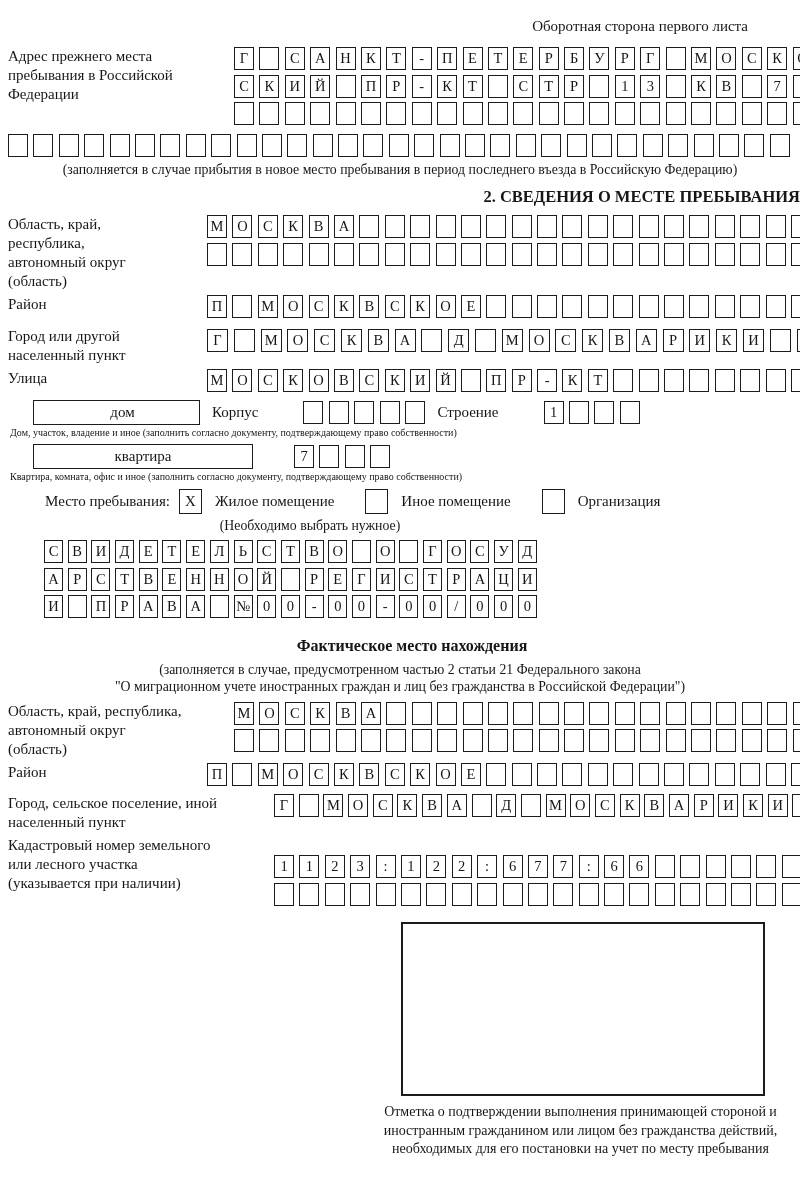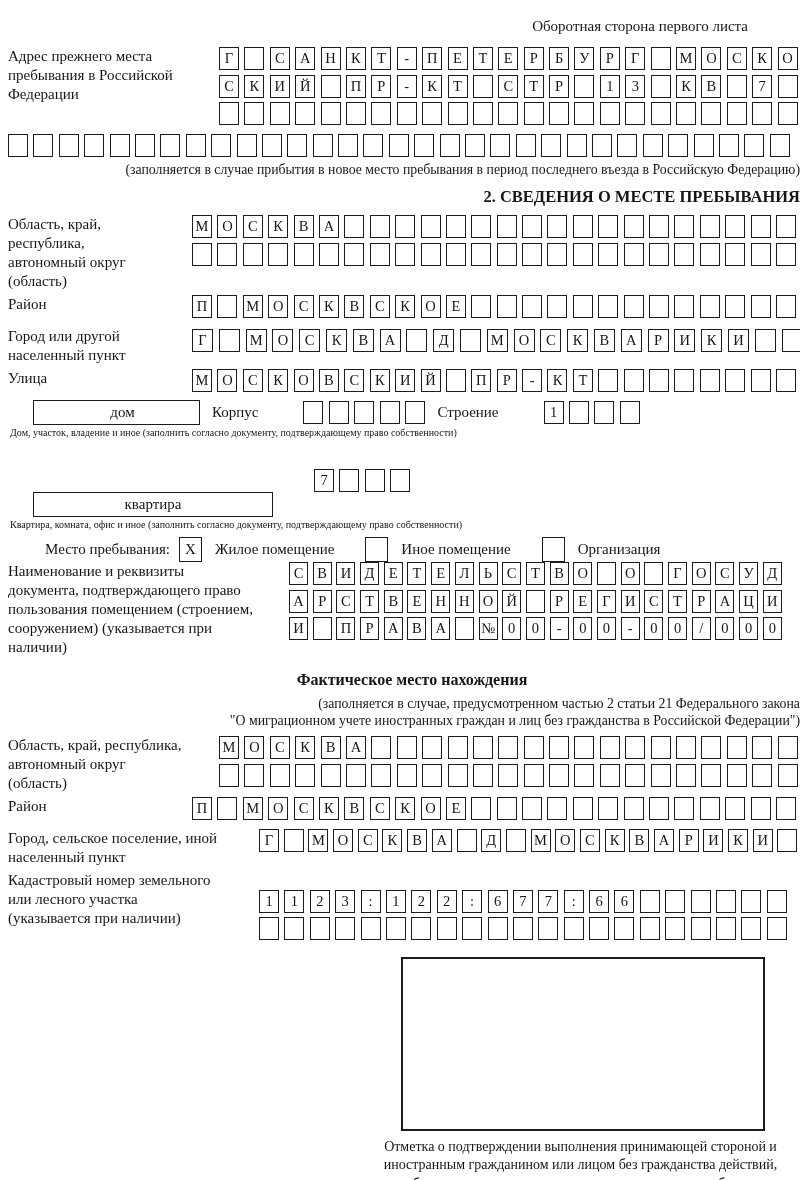--- a/index.html
+++ b/index.html
@@ -19,40 +19,40 @@
     width:20px; height:23px; border:1.6px solid #1c1c1c;
     margin-right:5.4px; text-align:center;
     font-size:14.5px; line-height:20px; vertical-align:top;
     background:#fff;
   }
   .c-sm .cell  { width:19px;  margin-right:4.7px; }
   .c-lg .cell  { width:21px;  margin-right:5.8px; }
   .c-md .cell  { width:20px;  margin-right:4.7px; }
   .boxrow.inline { display:inline-block; margin-bottom:0; vertical-align:middle; }
 
-  .field { display:flex; align-items:flex-start; padding-left:8px; margin-bottom:4px; }
+  .field { display:flex; align-items:flex-start; padding-left:8px; margin-bottom:4px;gap:15px; }
   .flabel { font-size:15px; line-height:19px; flex-shrink:0; }
   .w175 { width:175px; } .w148 { width:148px; } .w245 { width:245px; } .w215 { width:215px; }
   .rows { flex:1 1 auto; }
   .pt19 { padding-top:19px; }
 
   .fullrow { padding-left:8px; }
 
-  .center-note  { text-align:right; font-size:13.8px; line-height:17px; }
+  .center-note  { text-align:center; font-size:13.8px; line-height:17px; }
   .left-note    { font-size:10px; margin:1px 0 6px 10px; }
 
   .sec-title  { text-align:right; font-weight:bold; font-size:16.5px; margin:9px 0 8px; }
   .fact-title { text-align:center; font-weight:bold; font-size:16px;  margin:14px 0 6px;padding-left:24px; }
 
   .bigbox {
     box-sizing:border-box; display:inline-flex; align-items:center; justify-content:center;
     border:1.6px solid #1c1c1c; height:25px; font-size:15px; vertical-align:middle;
     margin-right:5px; background:#fff;
   }
-  .w167 { width:167px;padding-left:12px; } .w202 { width:240px;margin-top:48px; }
+  .w167 { width:167px;padding-left:12px; } .w202 { width:220px; }
   .domrow { padding-left:33px; margin:2px 0 2px; display:flex; align-items:center; }
   .inline-label { font-size:15px; margin:0 9px 0 7px; }
 
   .mesto-row { padding-left:45px; display:flex; align-items:center; font-size:15px; margin-top:7px; }
   .chk {
     box-sizing:border-box; width:23px; height:25px; border:1.6px solid #1c1c1c;
     display:inline-block; text-align:center; line-height:22px; font-size:15px;
     margin:0 13px; background:#fff;
   }
   .chk.first { margin-left:9px; }
@@ -128,23 +128,23 @@
 
   <div class="mesto-row">
     <span>Место пребывания:</span>
     <span class="chk first">X</span>
     <span class="opt-label">Жилое помещение</span>
     <span class="chk"></span>
     <span class="opt-label">Иное помещение</span>
     <span class="chk"></span>
     <span class="opt-label">Организация</span>
   </div>
+  <div class="center-note" style="margin:3px 180px 6px 0;">(Необходимо выбрать нужное)</div>
 
   <div class="field">
-    <div class="flabel w245">Наименование и реквизиты документа, подтверждающего право пользования помещением (строением, сооружением) (указывается при наличии)</div>
     <div class="rows c-sm">
       <div class="boxrow"><span class="cell">С</span><span class="cell">В</span><span class="cell">И</span><span class="cell">Д</span><span class="cell">Е</span><span class="cell">Т</span><span class="cell">Е</span><span class="cell">Л</span><span class="cell">Ь</span><span class="cell">С</span><span class="cell">Т</span><span class="cell">В</span><span class="cell">О</span><span class="cell"></span><span class="cell">О</span><span class="cell"></span><span class="cell">Г</span><span class="cell">О</span><span class="cell">С</span><span class="cell">У</span><span class="cell">Д</span></div>
       <div class="boxrow"><span class="cell">А</span><span class="cell">Р</span><span class="cell">С</span><span class="cell">Т</span><span class="cell">В</span><span class="cell">Е</span><span class="cell">Н</span><span class="cell">Н</span><span class="cell">О</span><span class="cell">Й</span><span class="cell"></span><span class="cell">Р</span><span class="cell">Е</span><span class="cell">Г</span><span class="cell">И</span><span class="cell">С</span><span class="cell">Т</span><span class="cell">Р</span><span class="cell">А</span><span class="cell">Ц</span><span class="cell">И</span></div>
       <div class="boxrow"><span class="cell">И</span><span class="cell"></span><span class="cell">П</span><span class="cell">Р</span><span class="cell">А</span><span class="cell">В</span><span class="cell">А</span><span class="cell"></span><span class="cell">№</span><span class="cell">0</span><span class="cell">0</span><span class="cell">-</span><span class="cell">0</span><span class="cell">0</span><span class="cell">-</span><span class="cell">0</span><span class="cell">0</span><span class="cell">/</span><span class="cell">0</span><span class="cell">0</span><span class="cell">0</span></div>
     </div>
   </div>
 
   <div class="fact-title">Фактическое место нахождения</div>
   <div class="center-note">(заполняется в случае, предусмотренном частью 2 статьи 21 Федерального закона</div>
   <div class="center-note" style="margin-bottom:7px;">"О миграционном учете иностранных граждан и лиц без гражданства в Российской Федерации")</div>

